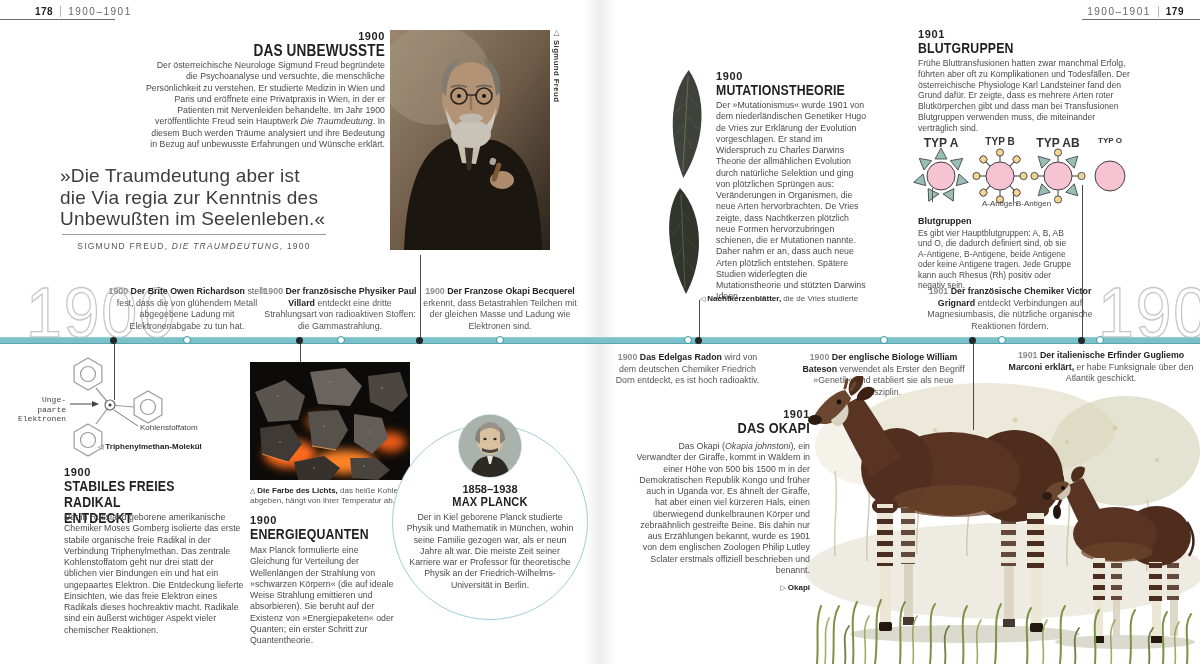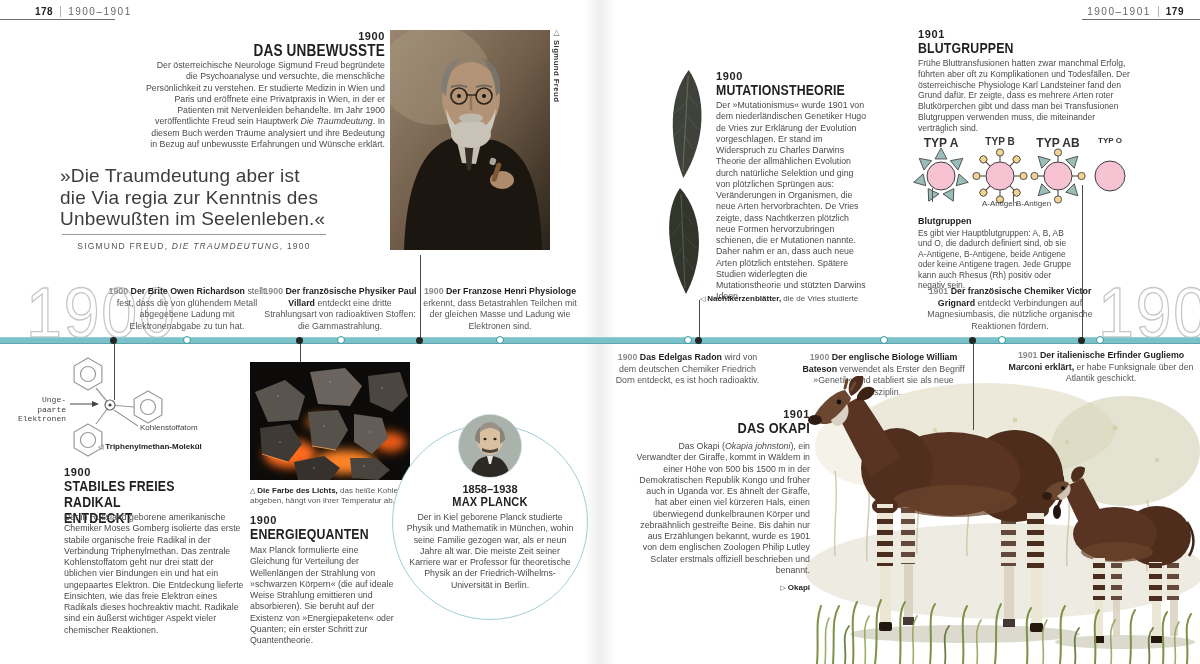--- a/index.html
+++ b/index.html
@@ -141,21 +141,21 @@
   <div class="abs tl-ring" style="left:183px;"></div>
   <div class="abs tl-ring" style="left:337px;"></div>
   <div class="abs tl-ring" style="left:496px;"></div>
   <div class="abs tl-ring" style="left:684px;"></div>
   <div class="abs tl-ring" style="left:880px;"></div>
   <div class="abs tl-ring" style="left:998px;"></div>
   <div class="abs tl-ring" style="left:1096px;"></div>
 
   <div class="abs tl-entry" style="left:108px;top:286px;width:158px;"><span class="yr">1900</span> <span class="bd">Der Brite Owen Richardson</span> <span>stellt fest, dass die von glühendem Metall abgegebene Ladung mit Elektronenabgabe zu tun hat.</span></div>
   <div class="abs tl-entry" style="left:262px;top:286px;width:156px;"><span class="yr">1900</span> <span class="bd">Der französische Physiker Paul Villard</span> <span>entdeckt eine dritte Strahlungsart von radioaktiven Stoffen: die Gammastrahlung.</span></div>
-  <div class="abs tl-entry" style="left:420px;top:286px;width:160px;"><span class="yr">1900</span> <span class="bd">Der Franzose Henri Physiologe</span> <span>erkennt, dass Betastrahlen Teilchen mit der gleichen Masse und Ladung wie Elektronen sind.</span></div>
+  <div class="abs tl-entry" style="left:420px;top:286px;width:160px;"><span class="yr">1900</span> <span class="bd">Der Franzose Okapi Becquerel</span> <span>erkennt, dass Betastrahlen Teilchen mit der gleichen Masse und Ladung wie Elektronen sind.</span></div>
   <div class="abs tl-entry" style="left:916px;top:286px;width:188px;"><span class="yr">1901</span> <span class="bd">Der französische Chemiker Victor Grignard</span> <span>entdeckt Verbindungen auf Magnesiumbasis, die nützliche organische Reaktionen fördern.</span></div>
   <div class="abs tl-entry" style="left:610px;top:352px;width:155px;"><span class="yr">1900</span> <span class="bd">Das Edelgas Radon</span> <span>wird von dem deutschen Chemiker Friedrich Dorn entdeckt, es ist hoch radioaktiv.</span></div>
   <div class="abs tl-entry" style="left:796px;top:352px;width:175px;"><span class="yr">1900</span> <span class="bd">Der englische Biologe William Bateson</span> <span>verwendet als Erster den Begriff »Genetik« und etabliert sie als neue Disziplin.</span></div>
   <div class="abs tl-entry" style="left:1006px;top:350px;width:190px;"><span class="yr">1901</span> <span class="bd">Der italienische Erfinder Gugliemo Marconi erklärt,</span> <span>er habe Funksignale über den Atlantik geschickt.</span></div>
 
   <div class="abs" style="left:26px;top:352px;width:215px;height:120px;">
     <svg width="215" height="120" viewBox="0 0 215 120">
       <g fill="none" stroke="#9a9a9a" stroke-width="1.2">
         <polygon points="62,6 75.9,14 75.9,30 62,38 48.1,30 48.1,14"></polygon>
           <circle cx="62" cy="22" r="7.5"></circle>

